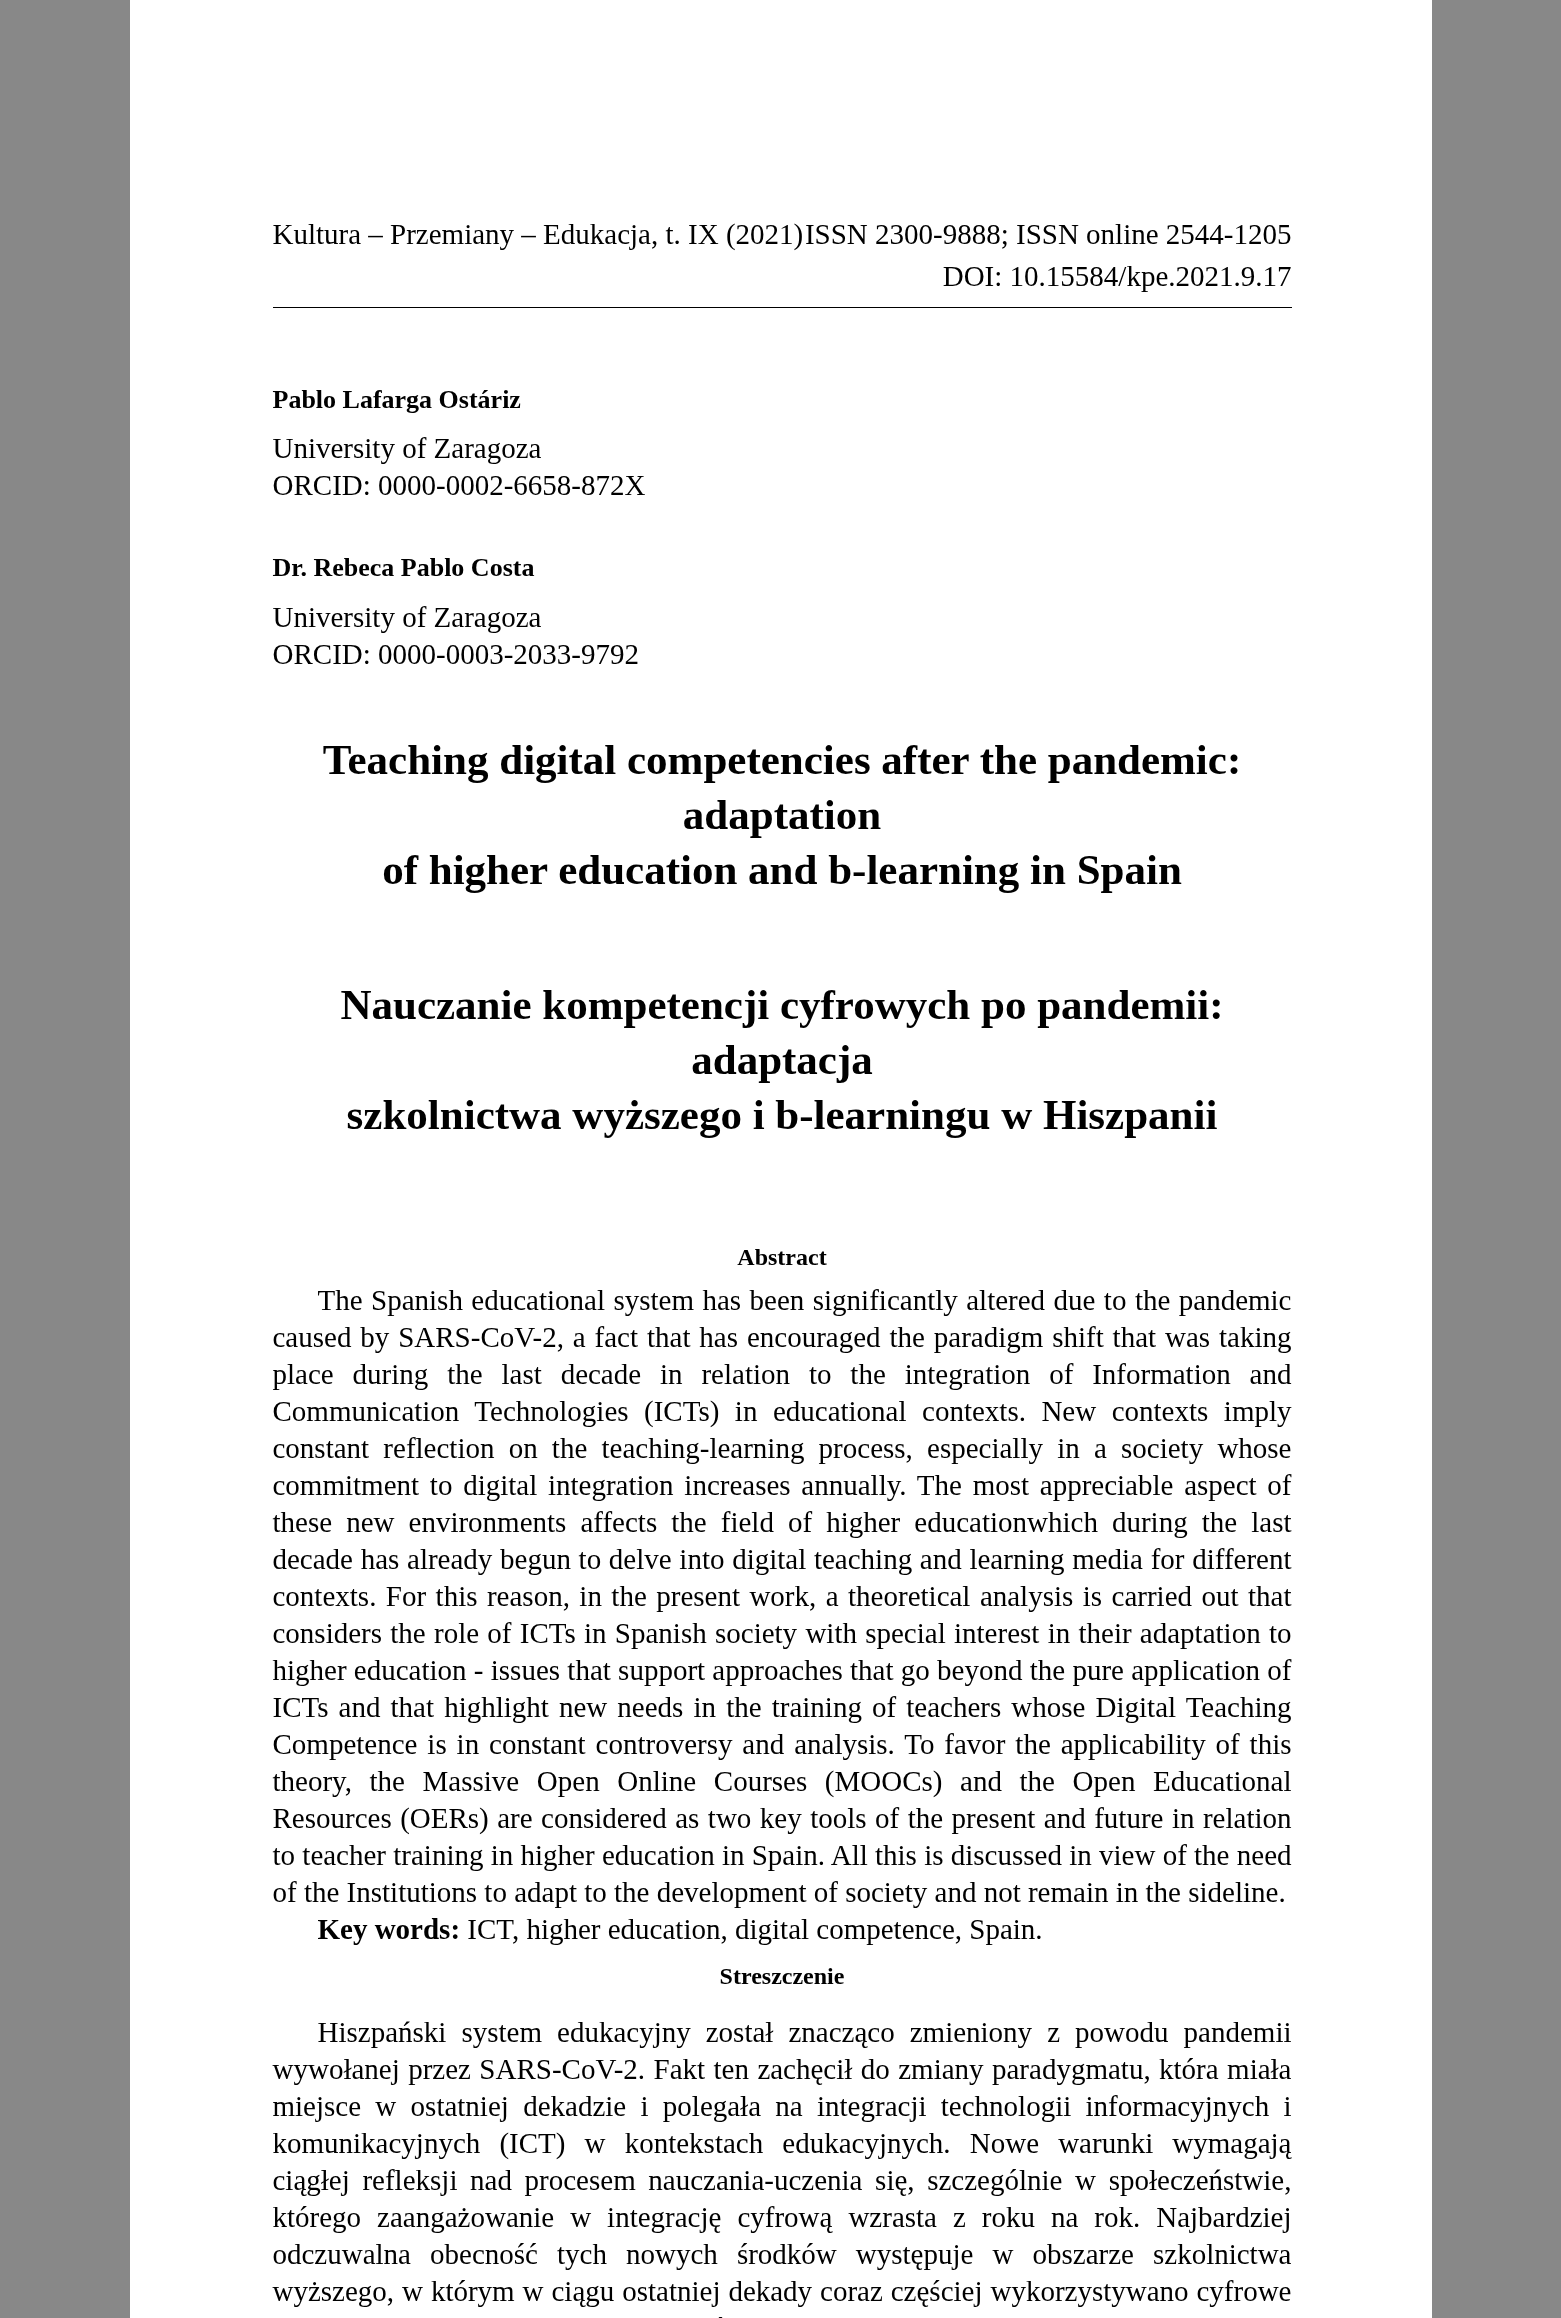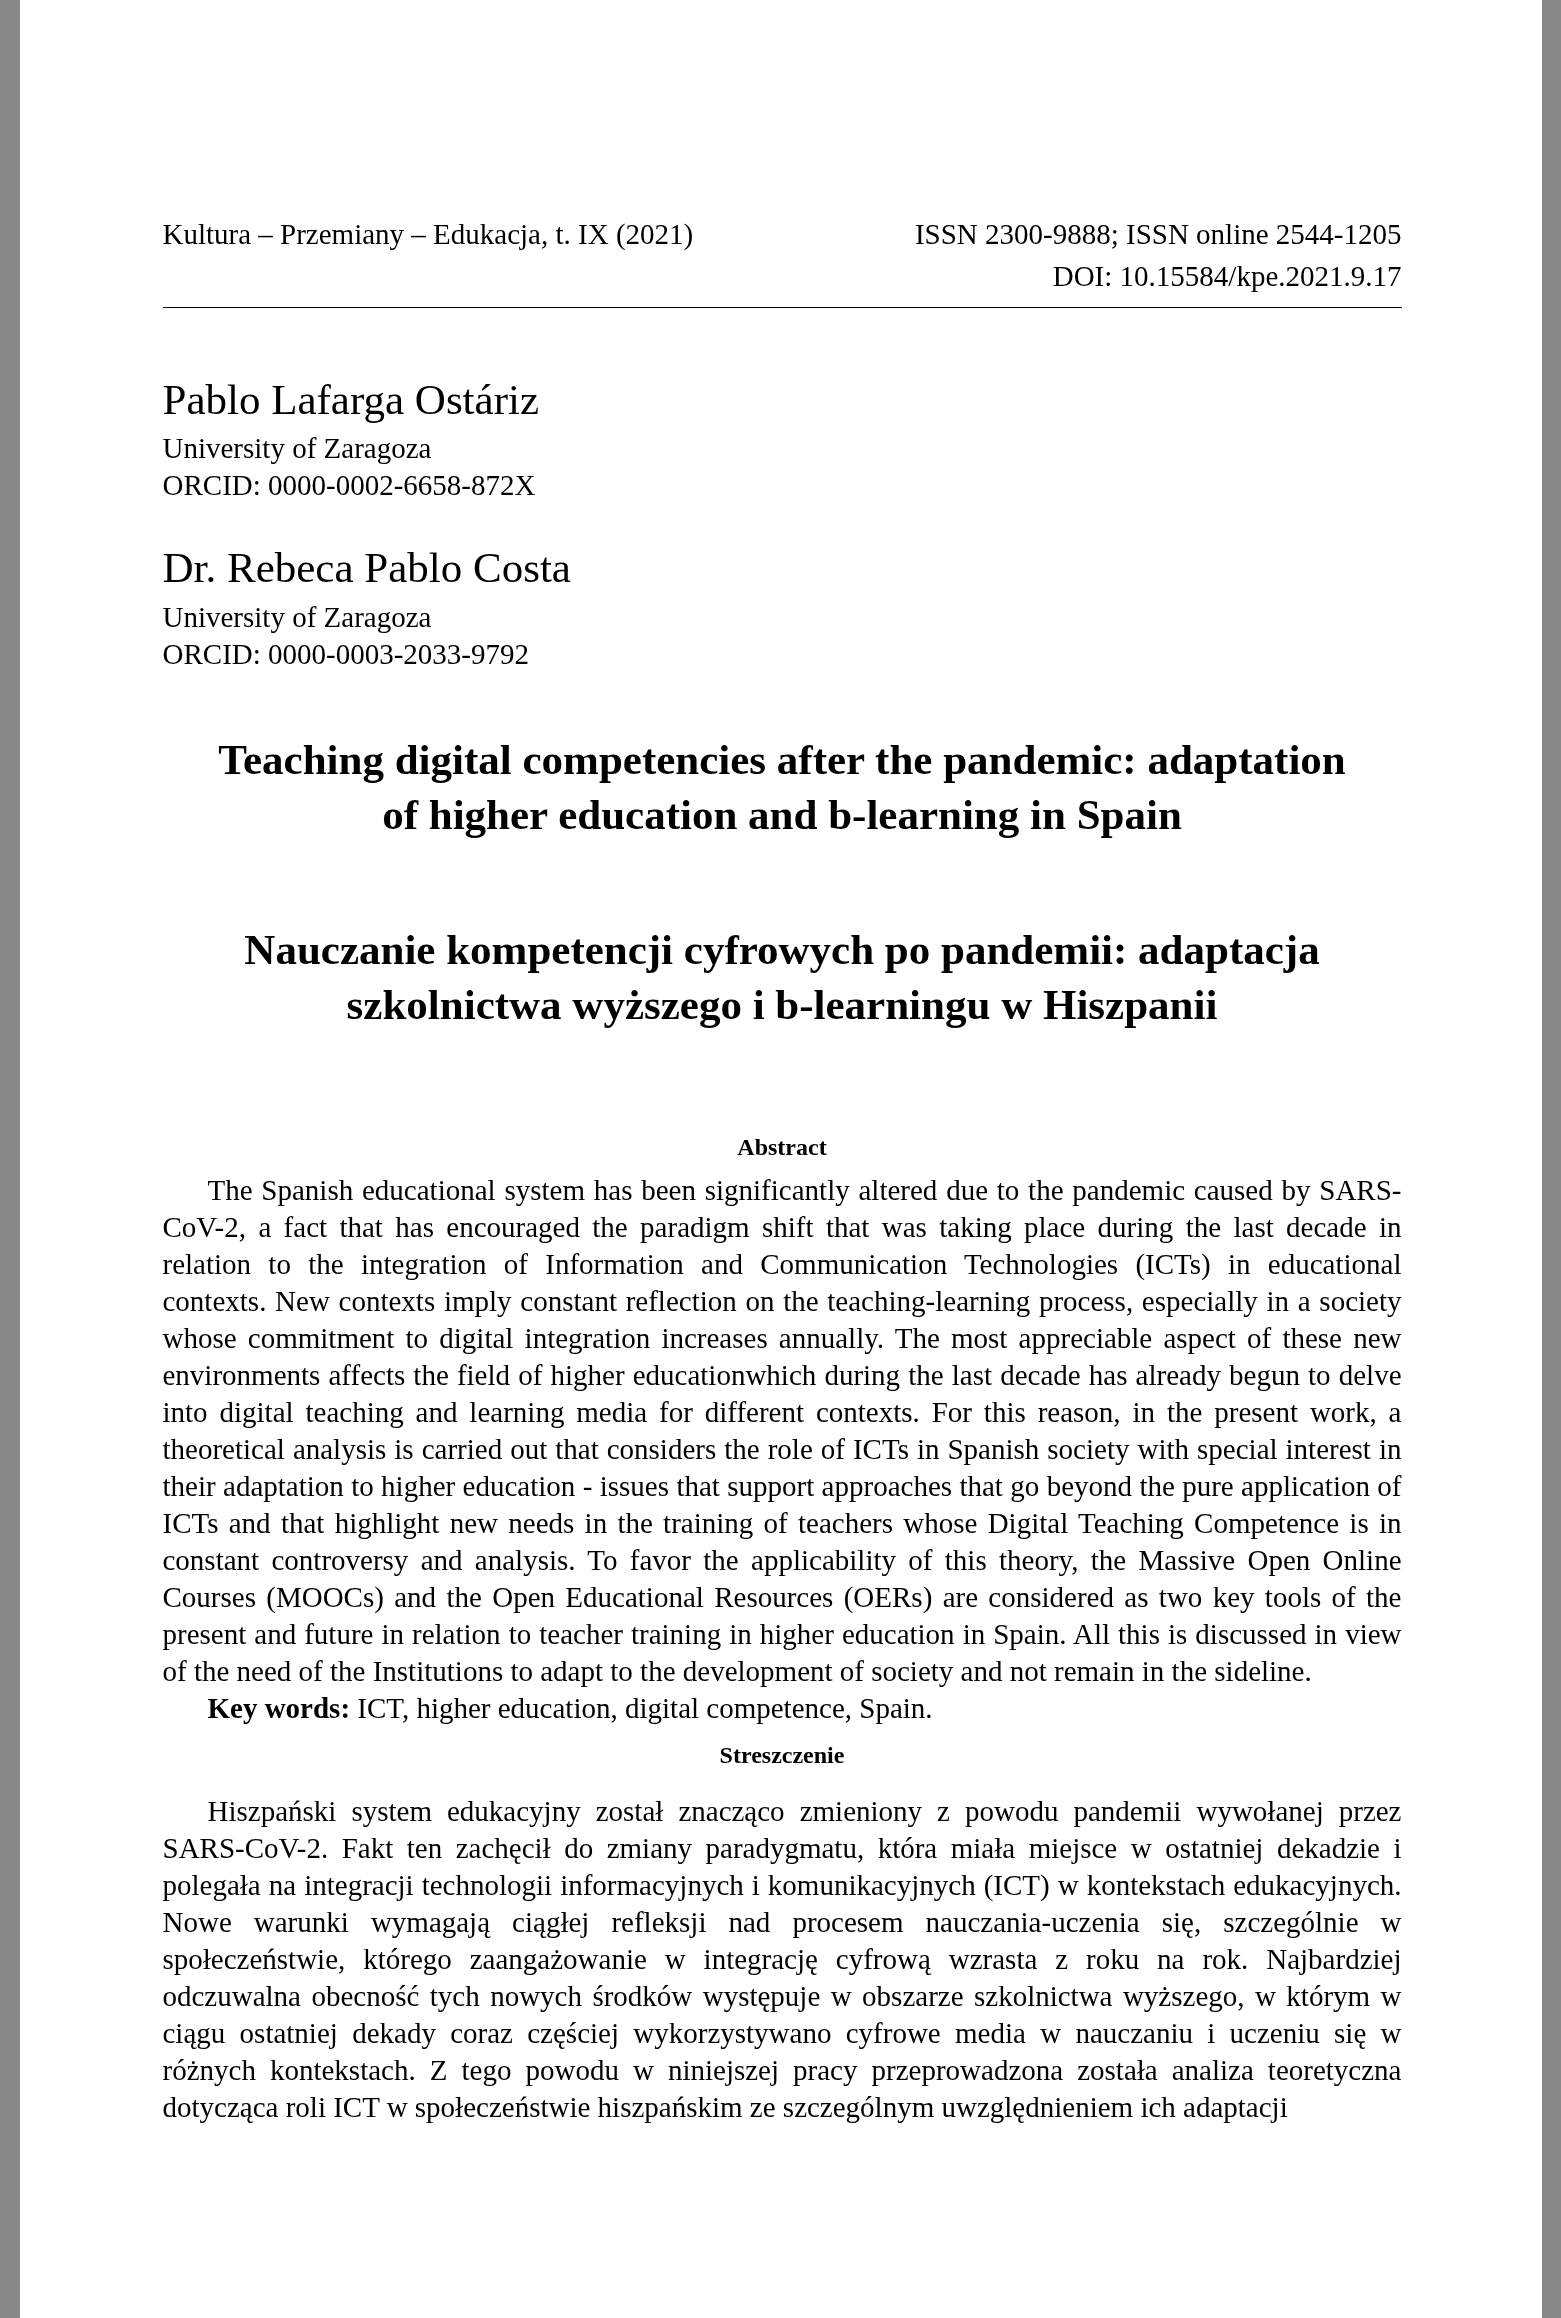--- a/index.html
+++ b/index.html
@@ -2,21 +2,21 @@
 <html lang="en" style="font-size:13px"><head>
 <meta charset="utf-8">
 <style>
   html, body {
     margin: 0;
     padding: 0;
     background: #888;
   }
   .page {
     position: relative;
-    width: 1522px;
+    width: 1302px;
     height: 2319px;
     margin: 0 auto;
     background: #ffffff;
     color: #000000;
     font-family: "Liberation Serif", "DejaVu Serif", serif;
     box-sizing: border-box;
     padding: 213px 140px 0 143px;
     overflow: hidden;
   }
   .header {
@@ -28,22 +28,22 @@
   .header-right { text-align: right; }
   .header-rule {
     margin-top: 9.7px;
     border: 0;
     border-top: 1.6px solid #000000;
     height: 0;
   }
   .authors { margin-top: 71px; }
   .author-block + .author-block { margin-top: 43px; }
   .author-name {
-    font-size: 43px;
-    font-weight: normal;
+    font-size: 26px;
+    font-weight: bold;
     line-height: 42px;
     margin-bottom: 9.7px;
   }
   .author-affiliation, .author-orcid {
     font-size: 29px;
     line-height: 37px;
   }
   .article-title {
     text-align: center;
     font-size: 43px;

